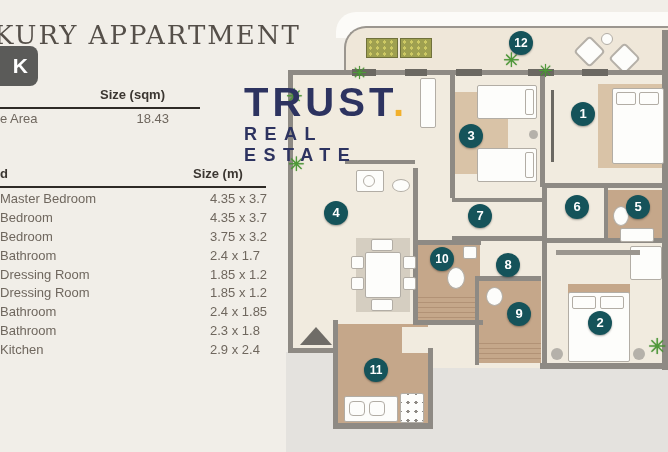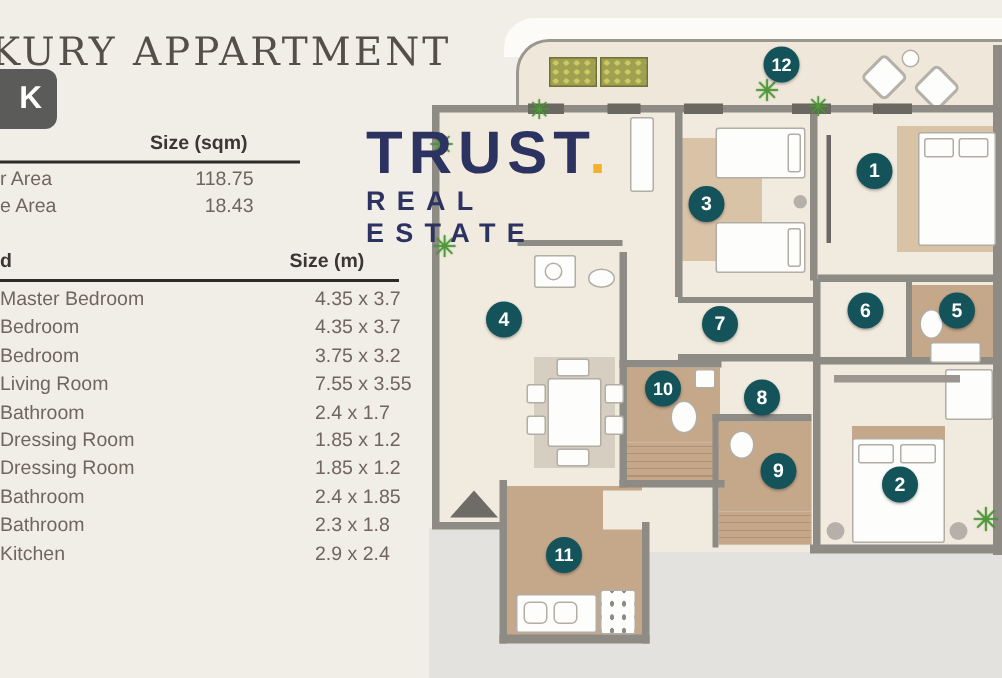--- a/index.html
+++ b/index.html
@@ -178,24 +178,20 @@
   <span class="marker sm" style="left:509px;top:31px">12</span>
 </div>
 
 <div id="title">KURY APPARTMENT</div>
 <div id="badge">K</div>
 
 <div class="thead" style="left:95px;top:87px;width:75px;text-align:center">Size (sqm)</div>
 <div class="rule" style="left:0;top:107px;width:200px"></div>
 <div id="areaRows">
   <div class="trow">
-    <span class="lbl">r Area</span>
-    <span class="val">118.75</span>
-  </div>
-  <div class="trow">
     <span class="lbl">e Area</span>
     <span class="val">18.43</span>
   </div>
 </div>
 
 <div class="thead" style="left:0;top:166px">d</div>
 <div class="thead" style="left:193px;top:166px">Size (m)</div>
 <div class="rule" style="left:0;top:186px;width:266px"></div>
 <div id="roomRows">
   <div class="trow">
@@ -204,24 +200,20 @@
     </div>
   <div class="trow">
       <span class="lbl">Bedroom</span>
       <span class="val">4.35 x 3.7</span>
     </div>
   <div class="trow">
       <span class="lbl">Bedroom</span>
       <span class="val">3.75 x 3.2</span>
     </div>
   <div class="trow">
-      <span class="lbl">Living Room</span>
-      <span class="val">7.55 x 3.55</span>
-    </div>
-  <div class="trow">
       <span class="lbl">Bathroom</span>
       <span class="val">2.4 x 1.7</span>
     </div>
   <div class="trow">
       <span class="lbl">Dressing Room</span>
       <span class="val">1.85 x 1.2</span>
     </div>
   <div class="trow">
       <span class="lbl">Dressing Room</span>
       <span class="val">1.85 x 1.2</span>

